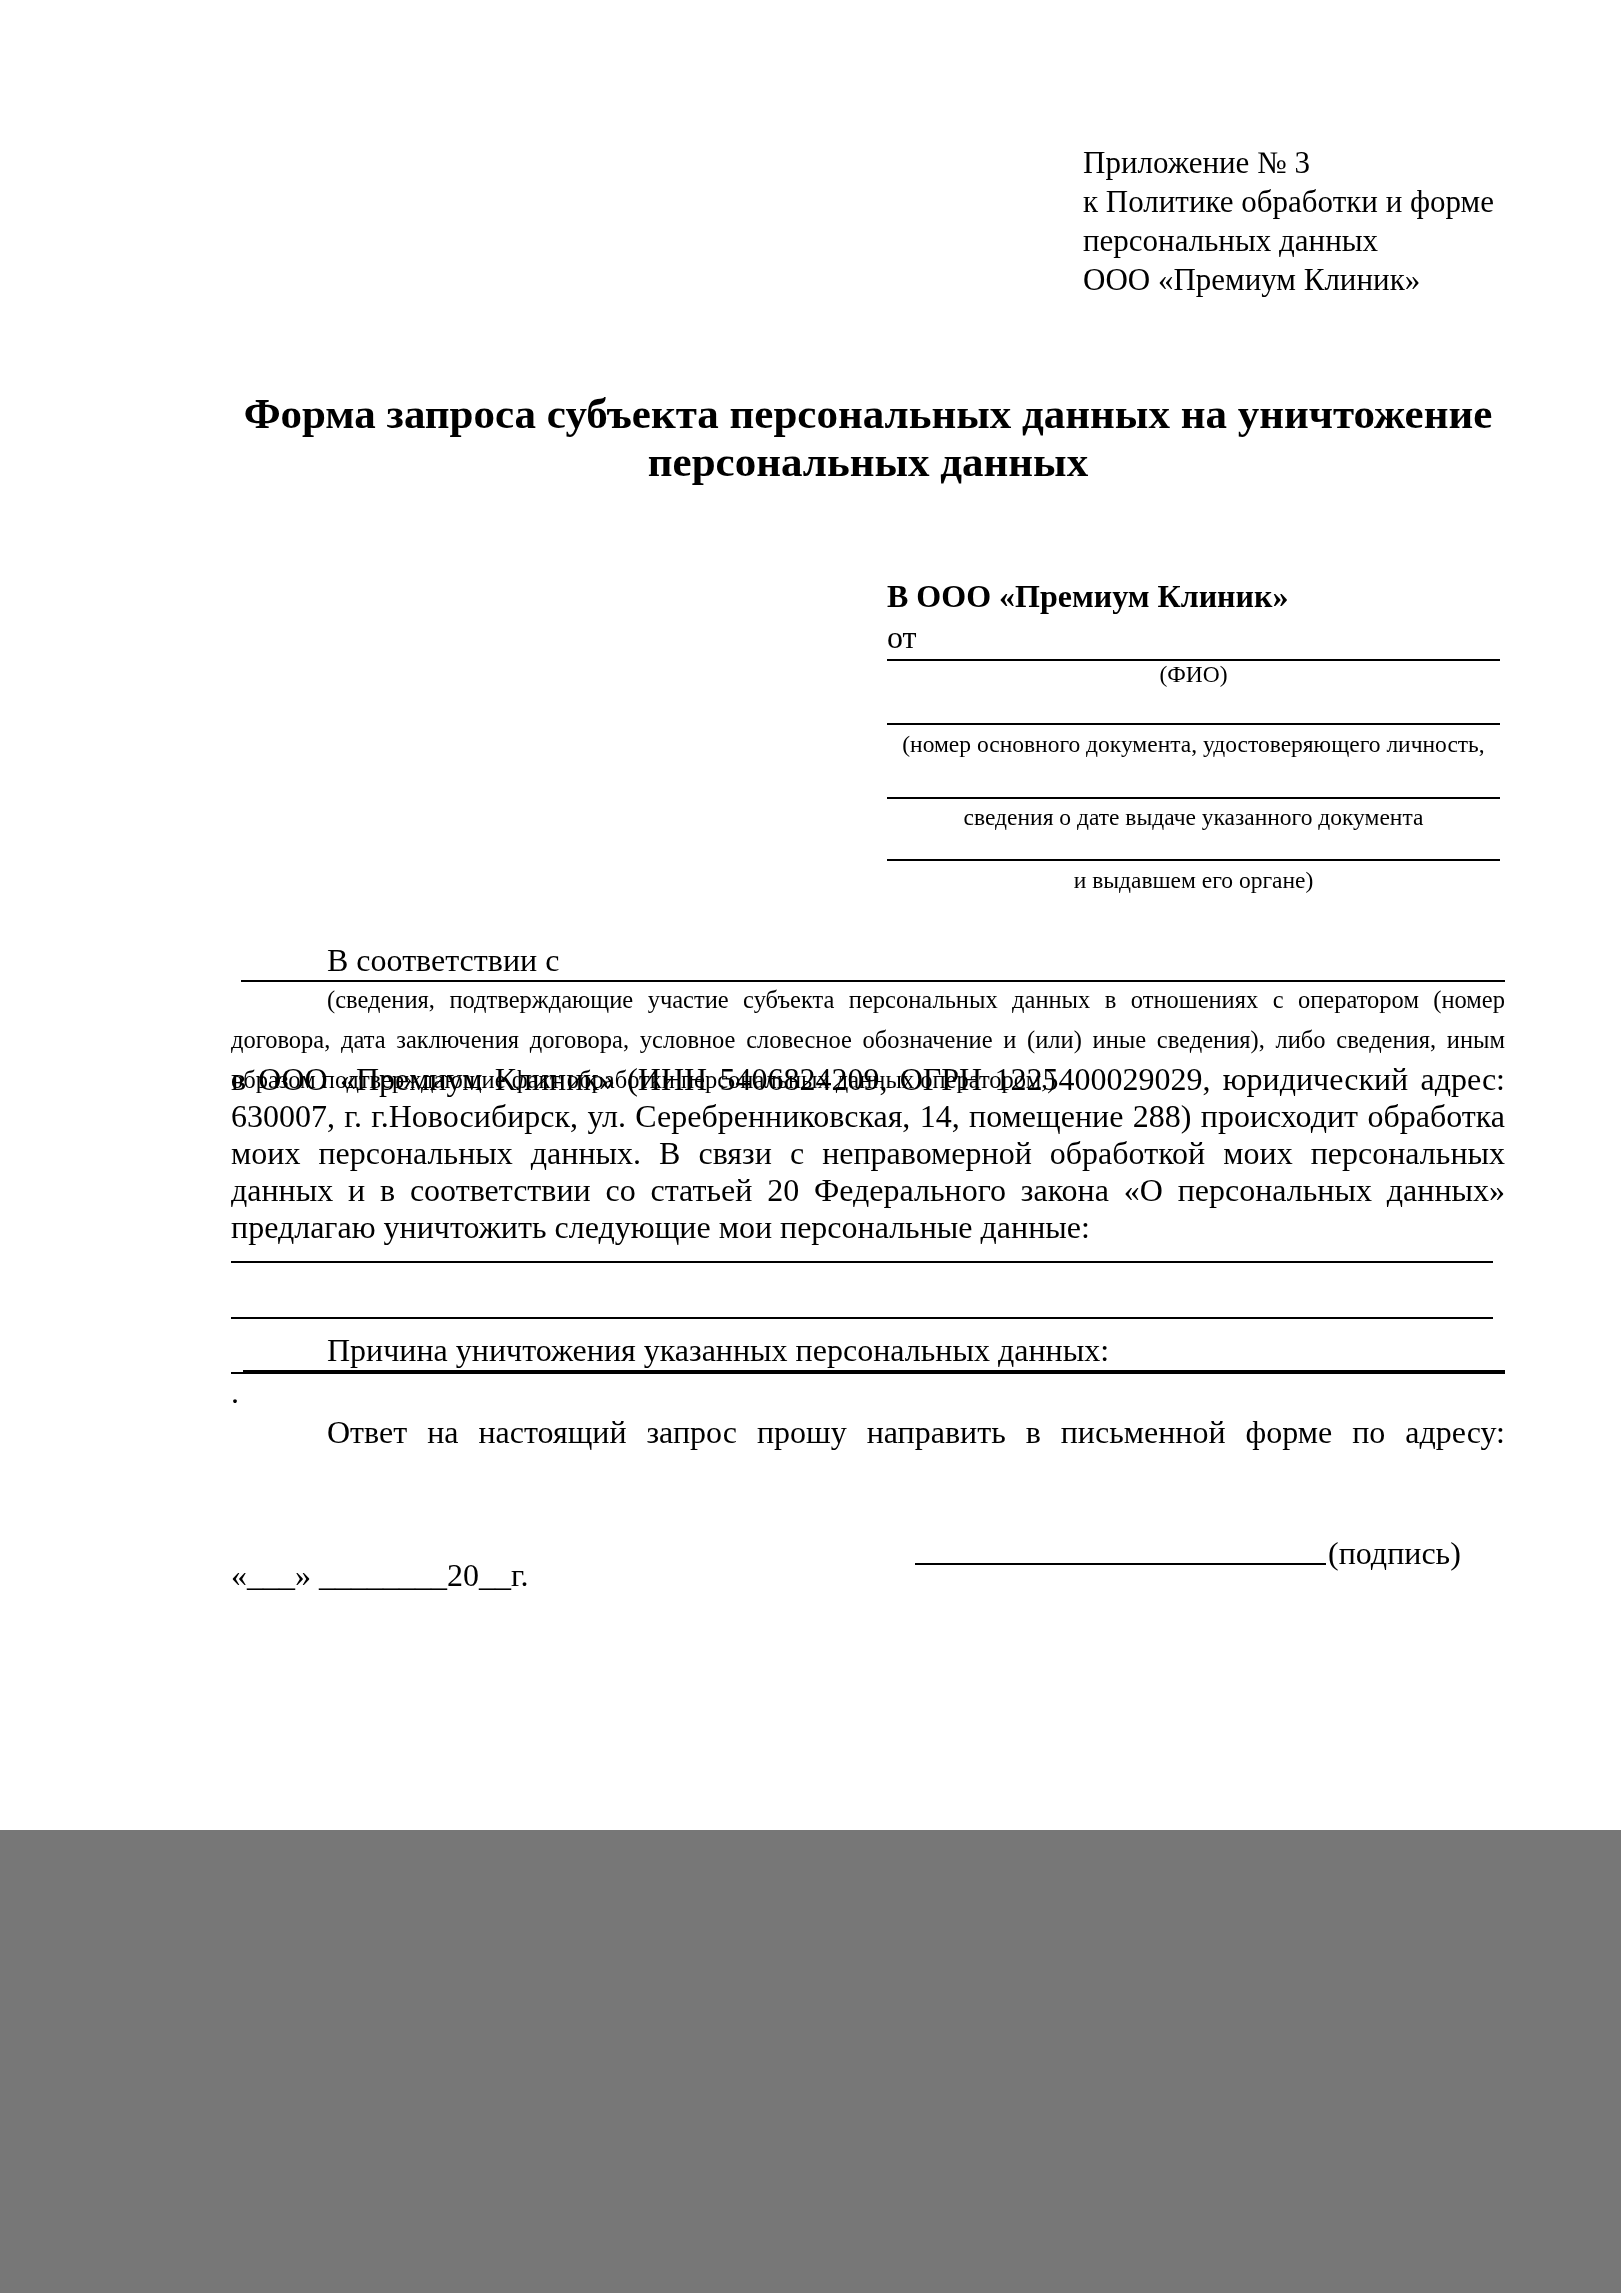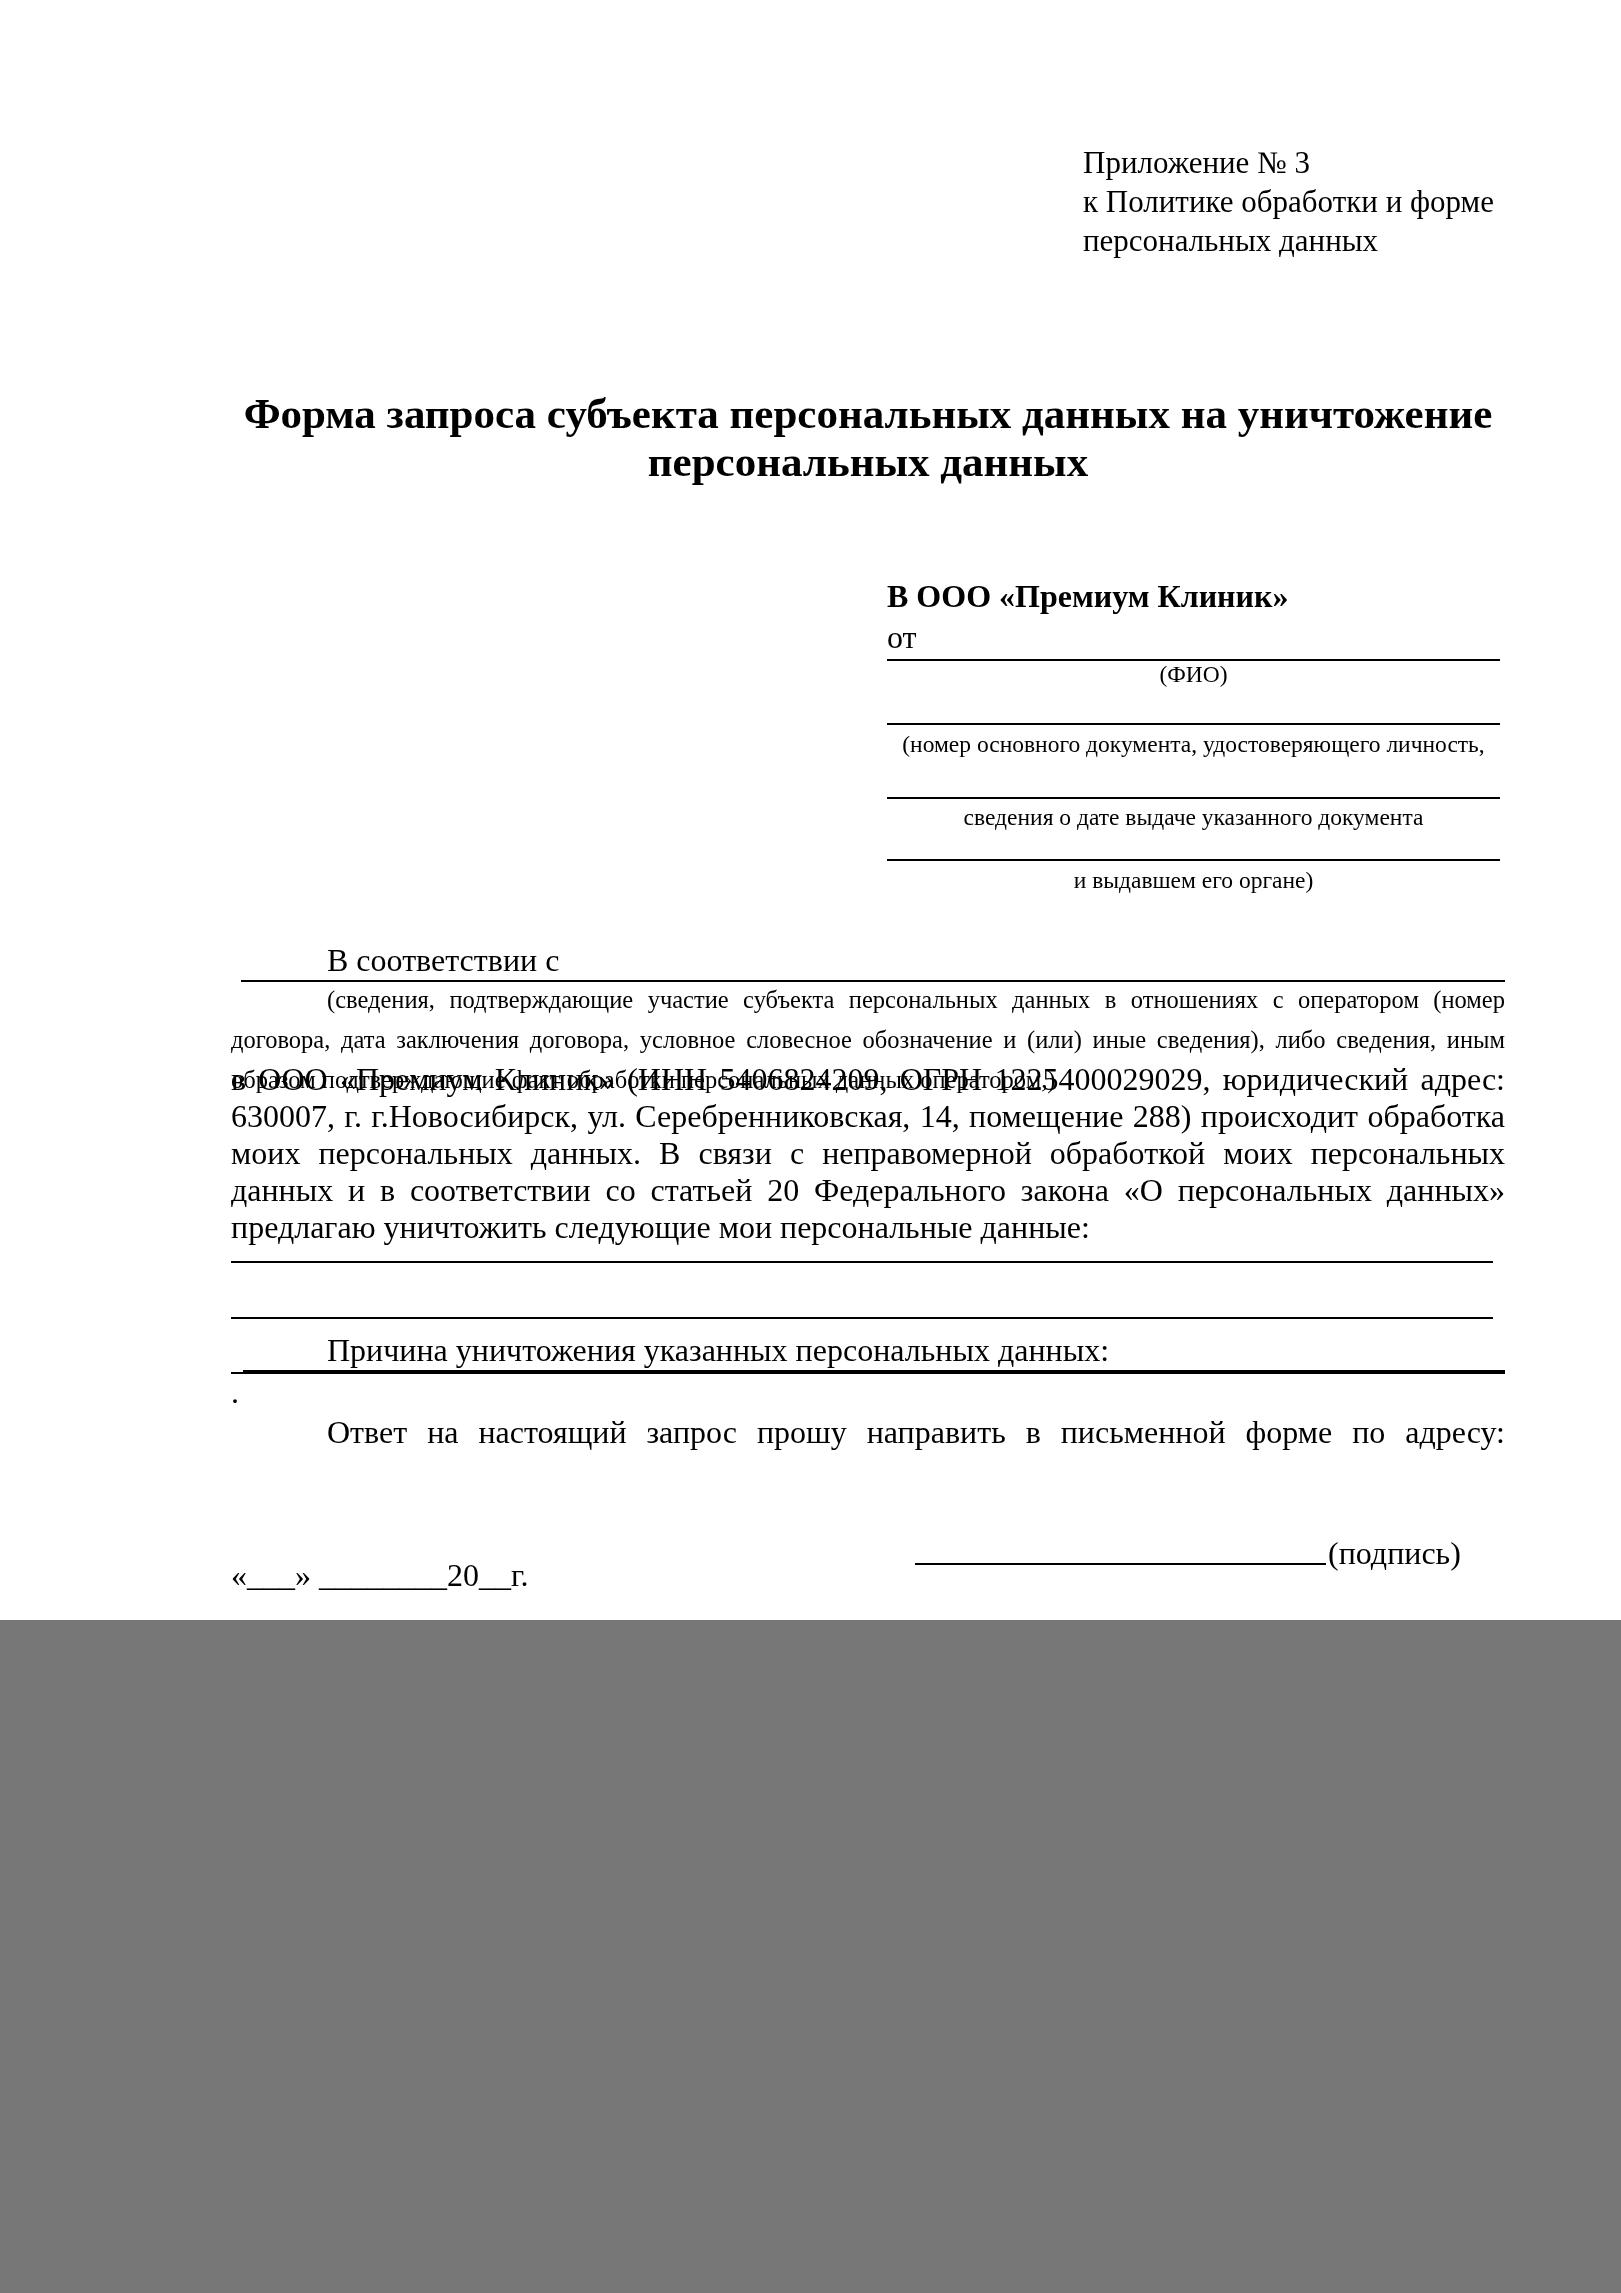--- a/index.html
+++ b/index.html
@@ -1,18 +1,18 @@
 <!DOCTYPE html>
 <html lang="ru"><head>
 <meta charset="utf-8">
 <style>
   html,body{margin:0;padding:0;background:#777;}
   .page{
     position:relative;
-    width:1621px;height:1620px;
+    width:1621px;height:1830px;
     margin:0 auto;
     background:#ffffff;
     font-family:"Liberation Serif","DejaVu Serif",serif;
     color:#000;
     overflow:hidden;
   }
   
   .header-right{position:absolute;left:1083px;top:143px;width:431px;font-size:31px;line-height:39px;}
   
   .doc-title{position:absolute;left:231px;top:390px;width:1274px;text-align:center;font-weight:bold;font-size:43px;line-height:48px;}
@@ -38,20 +38,21 @@
 </style>
 </head>
 <body>
 
 <div class="page">
 
   <div class="header-right">
     <div>Приложение № 3</div>
     <div>к Политике обработки и форме</div>
     <div>персональных данных</div>
+    <div>ООО «Премиум Клиник»</div>
   </div>
 
   <div class="doc-title">
     <div>Форма запроса субъекта персональных данных на уничтожение</div>
     <div>персональных данных</div>
   </div>
 
   <div class="addressee">
     <div class="addr-abs" style="top:0;font-weight:bold;">В ООО «Премиум Клиник»</div>
     <div class="addr-abs" style="top:41px;">от</div>

